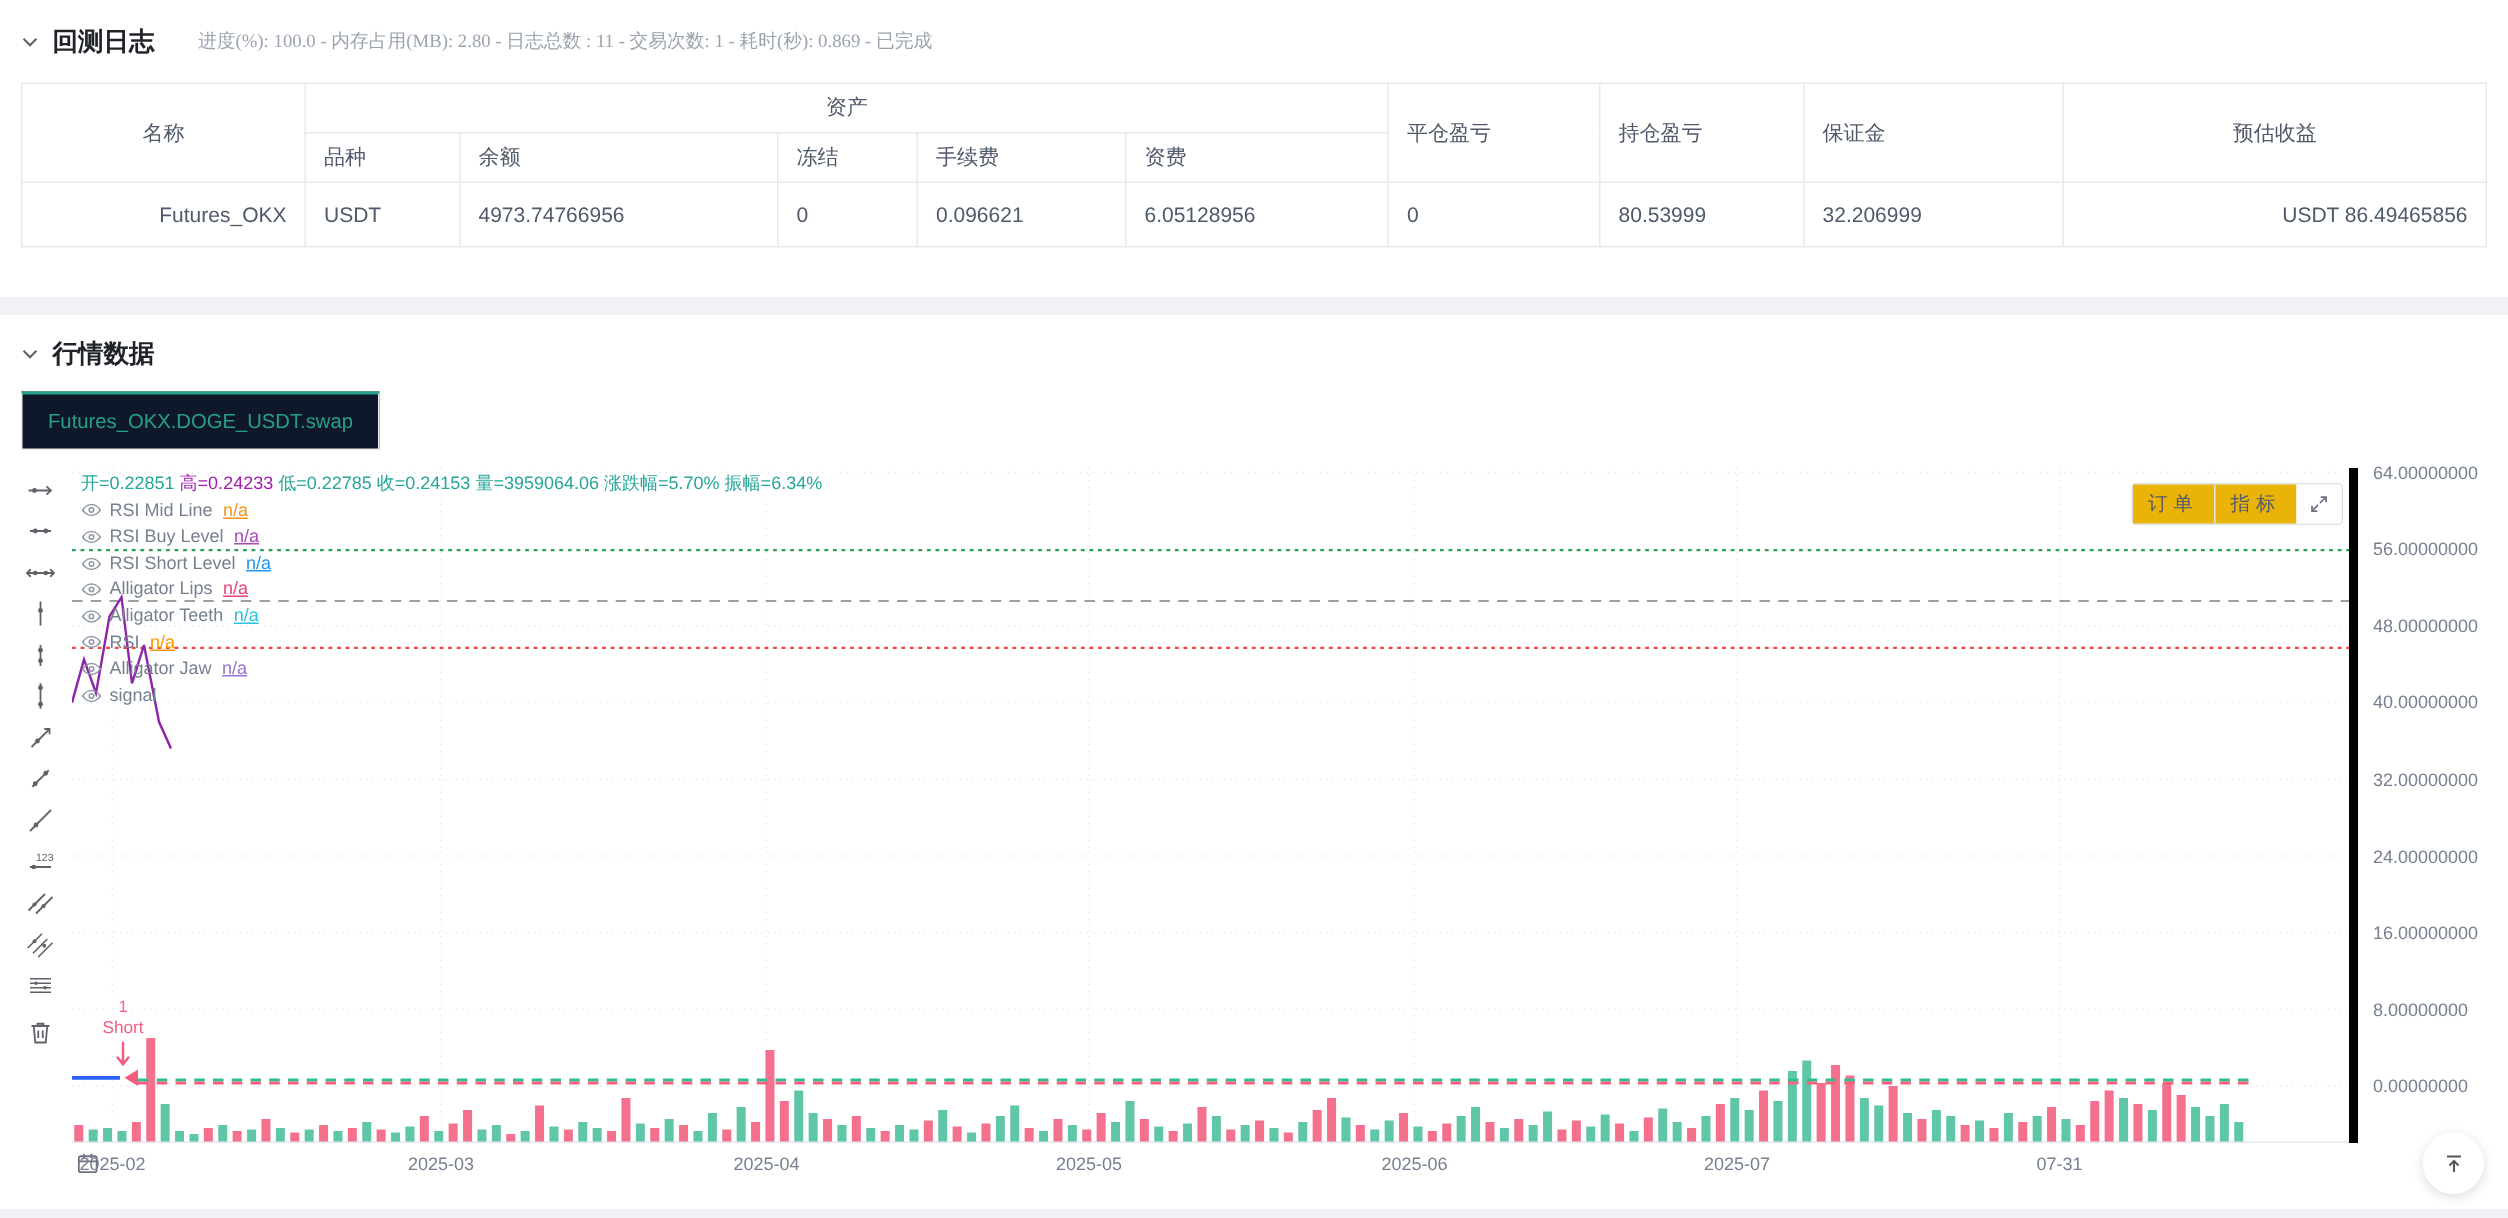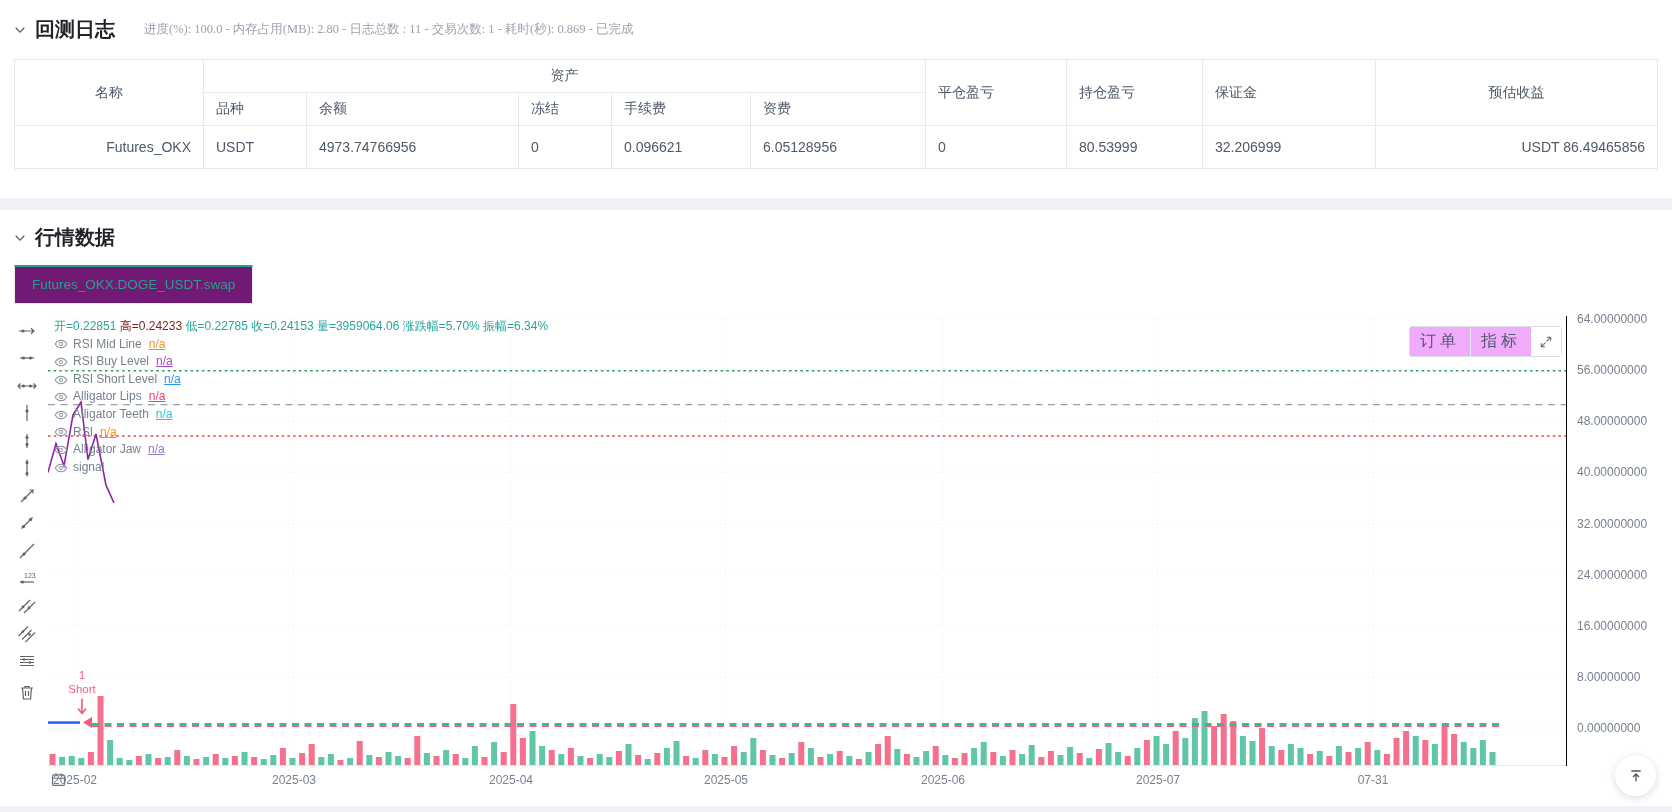--- a/index.html
+++ b/index.html
@@ -8,62 +8,62 @@
     font-family: "Liberation Sans", "DejaVu Sans", sans-serif;
     background:#f0f2f5; color:#333; position:relative; overflow:hidden;
   }
   .card { background:#fff; padding:14px; }
   .card1 { height:198px; padding-top:16px; }
   .gap-band { height:12px; background:#f0f2f5; }
   .card2 { height:596px; padding-top:14px; }
 
   .sec-header { display:flex; align-items:center; gap:9px; }
   .chev { width:12px; height:12px; color:#5f6368; cursor:pointer; flex:none; }
-  .sec-title { font-size:20px; font-weight:700; color:#1f2329; }
+  .sec-title { font-size:17px; font-weight:700; color:#1f2329; }
   .sec-summary { font-size:12.5px; color:#9aa3af; margin-left:20px;font-family:Liberation Serif, serif; }
 
   table.bt { border-collapse:collapse; width:1644px; margin-top:16px; table-layout:fixed; font-size:14px; color:#4e5969; }
   table.bt th, table.bt td { border:1px solid #e9e9e9; font-weight:400; padding:0 12px; }
   table.bt thead tr { height:33px; }
   table.bt tbody tr { height:43px; background:#fff; }
   .th-c { text-align:center; }
   .th-l { text-align:left; }
   td.c { text-align:right; }
   td.l { text-align:left; }
 
   .tab { display:inline-block; margin:14px 0 12px 0; padding:10px 17px 11px;
     border:1px solid #ececec; border-top:2px solid #26a086; color:#26a086;
-    font-size:13.5px; background:#701a75; cursor:pointer; }
+    font-size:13.5px; background:#0f172a; cursor:pointer; }
 
   .chart-row { display:flex; align-items:flex-start; }
   .draw-toolbar { width:34px; display:flex; flex-direction:column; gap:6.5px; padding-top:4px; }
   .tool-btn { width:26px; height:21px; border:none; background:transparent; color:#5f6368; cursor:pointer; display:flex; align-items:center; justify-content:center; }
   .tool-btn svg { width:20px; height:20px; }
   .tool-btn.trash { margin-top:4px; }
 
   .plot-wrap { position:relative; width:1518px; }
   #plot-svg { display:block; background:#fff; }
 
   .legend-overlay { position:absolute; left:6px; top:2px; font-size:12px; line-height:17.6px; pointer-events:none; white-space:nowrap; }
   .ohlc-line { font-size:12px; }
   .ind-row { display:flex; align-items:center; gap:5px; color:#76808f; height:17.6px; }
   .ind-row .eye { pointer-events:auto; cursor:pointer; display:inline-flex; }
   .ind-val { margin-left:2px;text-decoration:underline; }
 
   .chart-btns { position:absolute; top:10px; right:4px; display:flex; align-items:stretch;
     border:1px solid #dadee6; border-radius:3px; background:#fff; font-size:12px; color:#52596a; }
-  .chart-btn { padding:4px 10px; letter-spacing:4px; cursor:pointer; background:#f0abfc; border:none; color:#52596a; font-size:16px; }
+  .chart-btn { padding:4px 10px; letter-spacing:4px; cursor:pointer; background:#eab308; border:none; color:#52596a; font-size:13px; }
   .chart-btn + .chart-btn, .chart-btn-icon { border-left:1px solid #e3e6ec; }
   .chart-btn-icon { padding:4px 8px; display:flex; align-items:center; cursor:pointer; background:#fff; border:none; color:#6b7280; }
 
   .x-axis { position:relative; width:1518px; height:26px; font-size:12px; color:#76808f; }
   .x-tick { position:absolute; top:7px; transform:translateX(-50%); }
   .cal-icon { position:absolute; left:2px; top:5px; width:17px; height:17px; color:#6b7280; background:#fff; cursor:pointer; }
 
-  .y-axis { width:92px; height:450px; position:relative; font-size:12px; color:#76808f; border-left:1px solid #000000; }
+  .y-axis { width:92px; height:450px; position:relative; font-size:12px; color:#76808f; border-left:6px solid #000000; }
   .y-tick { position:absolute; left:10px; transform:translateY(-50%); }
 
   .back-top { position:absolute; right:16px; bottom:16px; width:41px; height:41px; border-radius:50%;
     background:#fff; border:none; box-shadow:0 2px 8px rgba(0,0,0,.14); color:#555;
     display:flex; align-items:center; justify-content:center; cursor:pointer; }
   .back-top svg { width:16px; height:16px; }
 </style>
 </head>
 <body>
 
@@ -410,21 +410,21 @@
           <line x1="44" y1="410.0828125" x2="1452" y2="410.0828125" stroke="#f5627e" stroke-width="2" stroke-dasharray="7 5.5"></line>
           <line x1="0" y1="406.56796875" x2="32" y2="406.56796875" stroke="#2962ff" stroke-width="2.6"></line>
           <polyline points="0,156.4 8,127.6 16,150.0 25,98.9 33,86.1 40,143.6 48,118.0 58,169.2 66,187.0" fill="none" stroke="#8e24aa" stroke-width="1.6"></polyline>
           <text x="34" y="362.56796875" font-size="11" fill="#f25c7d" text-anchor="middle">1</text>
           <text x="34" y="376.56796875" font-size="11.5" fill="#f25c7d" text-anchor="middle">Short</text>
           <path d="M34 382.56796875v14M30 392.56796875l4 5 4-5" fill="none" stroke="#f25c7d" stroke-width="1.6"></path>
           <path d="M35 406.56796875l9 -5.5v11z" fill="#f25c7d"></path>
         </svg>
 
       <div class="legend-overlay">
-        <div class="ohlc-line" id="ohlc-line"><span style="color:#26a69a">开=0.22851</span> <span style="color:#7f1d1d">高=0.24233</span> <span style="color:#26a69a">低=0.22785</span> <span style="color:#26a69a">收=0.24153</span> <span style="color:#26a69a">量=3959064.06</span> <span style="color:#26a69a">涨跌幅=5.70%</span> <span style="color:#26a69a">振幅=6.34%</span></div>
+        <div class="ohlc-line" id="ohlc-line"><span style="color:#26a69a">开=0.22851</span> <span style="color:#a21caf">高=0.24233</span> <span style="color:#26a69a">低=0.22785</span> <span style="color:#26a69a">收=0.24153</span> <span style="color:#26a69a">量=3959064.06</span> <span style="color:#26a69a">涨跌幅=5.70%</span> <span style="color:#26a69a">振幅=6.34%</span></div>
         <div id="indicator-rows">
             <div class="ind-row">
               <span class="eye">
                 <svg width="14" height="14" viewBox="0 0 24 24" fill="none" stroke="#8f98a5" stroke-width="1.8">
                   <path d="M2 12s3.6-6.2 10-6.2S22 12 22 12s-3.6 6.2-10 6.2S2 12 2 12z"></path>
                   <circle cx="12" cy="12" r="2.6"></circle>
                 </svg>
               </span>
               <span>RSI Mid Line</span>
               <span class="ind-val" style="color:#f7931a">n/a</span>

